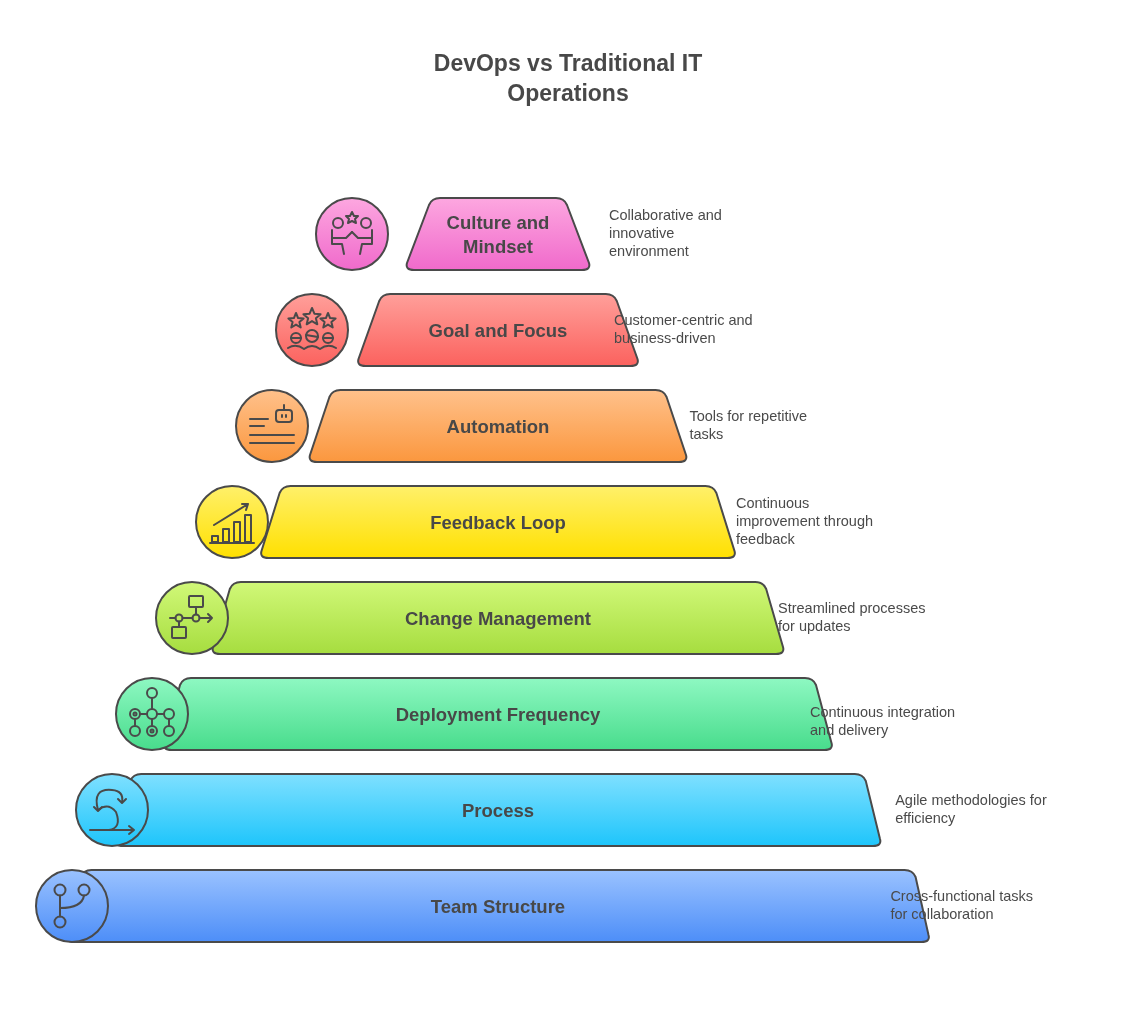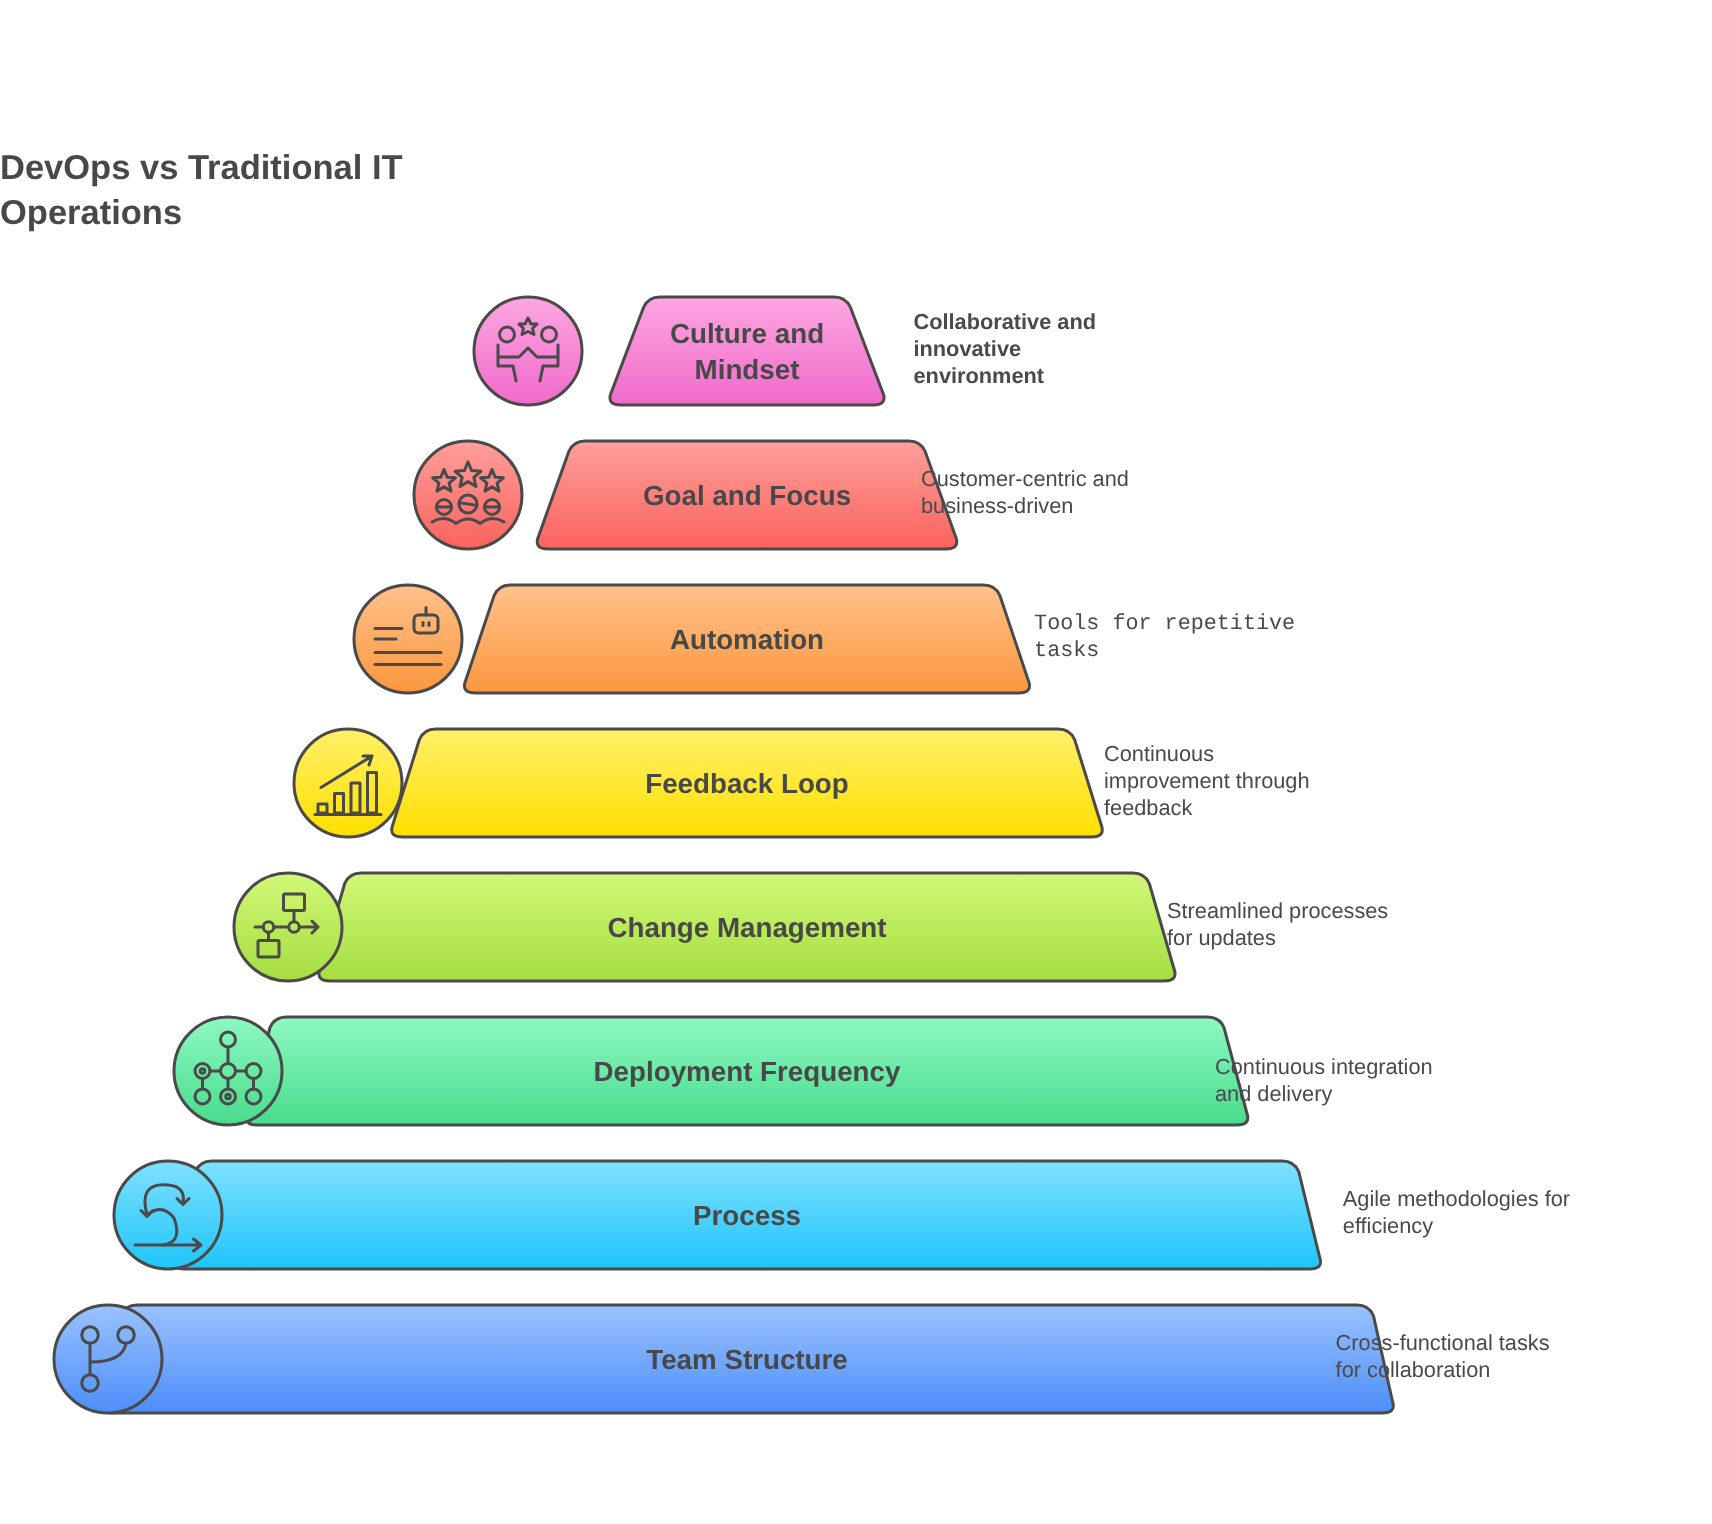--- a/index.html
+++ b/index.html
@@ -1,19 +1,19 @@
 <!DOCTYPE html>
 <html><head>
 <meta charset="utf-8">
 <style>
   html, body { margin: 0; padding: 0; background: #ffffff; }
   body { width: 1141px; height: 1016px; position: relative; overflow: hidden;
          font-family: "Liberation Sans", "DejaVu Sans", sans-serif; }
-  .title { position: absolute; left: 0; width: 1136px; top: 48px; text-align: left;
-           font-weight: bold; font-size: 23px; line-height: 30px; color: #484848; margin-top: 48px; }
+  .title { position: absolute; left: 0; width: 1136px; top: 48px; text-align: center;
+           font-weight: bold; font-size: 23px; line-height: 30px; color: #484848; }
   svg#diagram { position: absolute; left: 0; top: 0; }
   .layer-label { font-family: "Liberation Sans", sans-serif; font-weight: bold; font-size: 18.5px; fill: #484848; }
   .desc { position: absolute; font-size: 14.5px; line-height: 18px; color: #4a4a4a; white-space: pre-line; }
 </style>
 </head>
 <body>
 
 <div class="title">
   <div>DevOps vs Traditional IT</div>
   <div>Operations</div>
@@ -194,26 +194,26 @@
             <circle cx="12" cy="-16" r="5.5"></circle>
             <circle cx="-12" cy="16" r="5.5"></circle>
             <path d="M-12,-10.5 L-12,10.5 M-12,2 Q10,2 12,-10.5"></path>
           </g>
         </g>
       </g>
     </g>
 </svg>
 
 <div id="descs">
-    <div class="desc" style="left: 609px; top: 206px; font-weight: bold;">Collaborative and
+    <div class="desc" style="left: 609px; top: 206px;">Collaborative and
 innovative
 environment</div>
     <div class="desc" style="left: 614px; top: 311px;">Customer-centric and
 business-driven</div>
-    <div class="desc" style="left: 689.4px; top: 407px; font-family: Liberation Mono, monospace;">Tools for repetitive
+    <div class="desc" style="left: 689.4px; top: 407px;">Tools for repetitive
 tasks</div>
     <div class="desc" style="left: 736px; top: 494px;">Continuous
 improvement through
 feedback</div>
     <div class="desc" style="left: 778px; top: 599px;">Streamlined processes
 for updates</div>
     <div class="desc" style="left: 810px; top: 703px;">Continuous integration
 and delivery</div>
     <div class="desc" style="left: 850.2px; top: 791px; margin-left: 45px;">Agile methodologies for
 efficiency</div>

